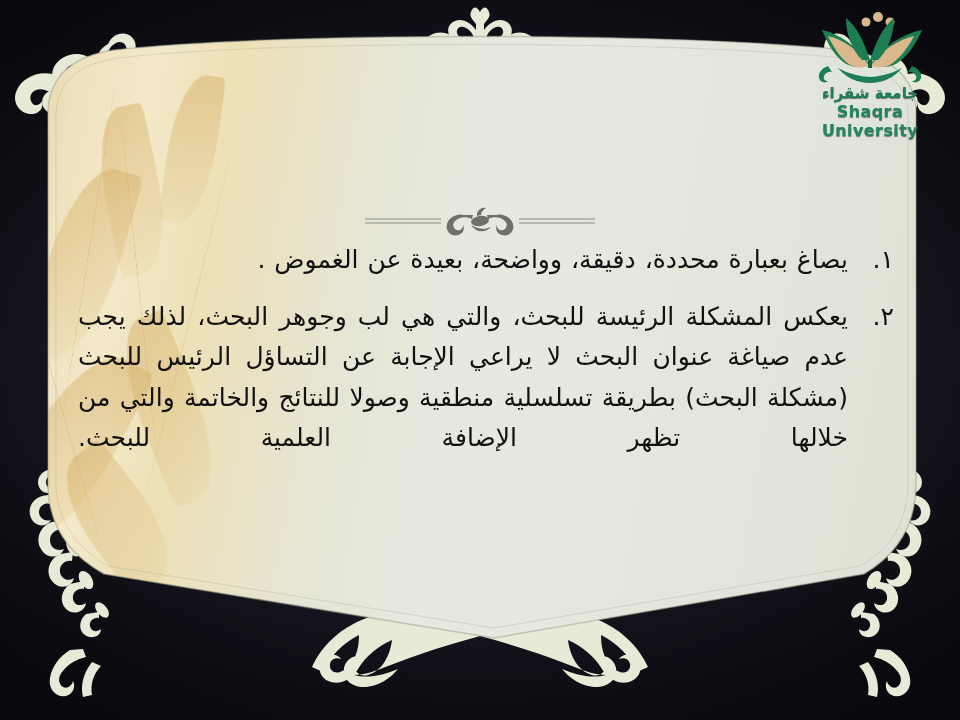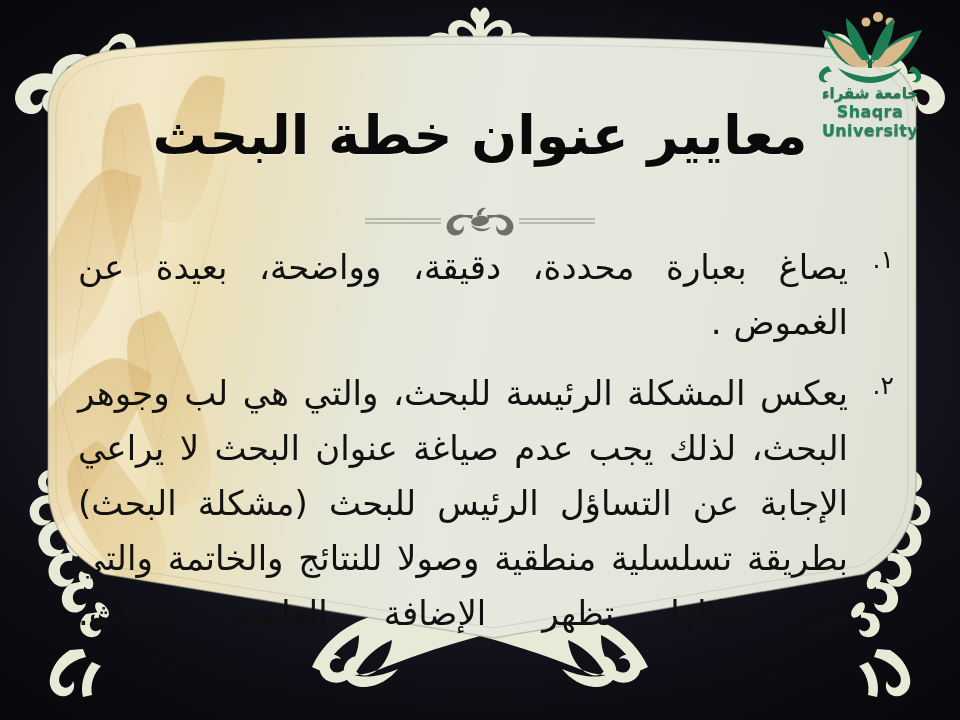--- a/index.html
+++ b/index.html
@@ -149,21 +149,21 @@
     width: 46px;
     text-align: right;
     font-size: 25px;
     line-height: 1.62;
     font-weight: normal;
     padding-left: 6px;
     box-sizing: border-box;
   }
   .li-text {
     flex: 1 1 auto;
-    font-size: 34px;
+    font-size: 25px;
     line-height: 1.62;
     text-align: justify;
     text-align-last: justify;
     text-justify: inter-word;
     word-spacing: 1px;
   }
   .li-text.last-right {
     text-align-last: right;
   }
 </style>
@@ -288,21 +288,20 @@
       <path d="M74,54 L74,62 L78,62 L78,54 Z" fill="#146244"></path>
 
       <path d="M44,62 c10,6 26,9 32,9 c6,0 22,-3 32,-9 c-8,10 -20,15 -32,15 c-12,0 -24,-5 -32,-15 Z" fill="#1d7d53"></path>
       <path d="M34,60 c-6,2 -10,7 -9,12 c1,4 6,6 9,3 c-3,0 -5,-2 -4,-5 c1,-3 5,-5 8,-4 Z" fill="#1d7d53"></path>
       <path d="M118,60 c6,2 10,7 9,12 c-1,4 -6,6 -9,3 c3,0 5,-2 4,-5 c-1,-3 -5,-5 -8,-4 Z" fill="#1d7d53"></path>
     </svg>
     <div class="logo-ar">جامعة شقراء</div>
     <div class="logo-en">Shaqra University</div>
   </div>
 
-  <div class="title">معايير عنوان خطة البحث</div>
 
   <svg class="divider" viewBox="0 0 230 32" aria-hidden="true">
     <g stroke="#8a8d80" fill="none" stroke-width="1.1">
       <line x1="0" y1="14" x2="76" y2="14"></line>
       <line x1="0" y1="18" x2="76" y2="18"></line>
       <line x1="154" y1="14" x2="230" y2="14"></line>
       <line x1="154" y1="18" x2="230" y2="18"></line>
     </g>
     <g fill="#6e7166">
       <path d="M100,10 c-8,-2 -16,2 -18,9 c-2,7 4,13 11,11 c5,-1 7,-6 5,-10 c0,4 -3,6 -6,5 c-4,-1 -5,-6 -2,-9 c4,-4 11,-5 17,-2 l1,-4 Z"></path>

